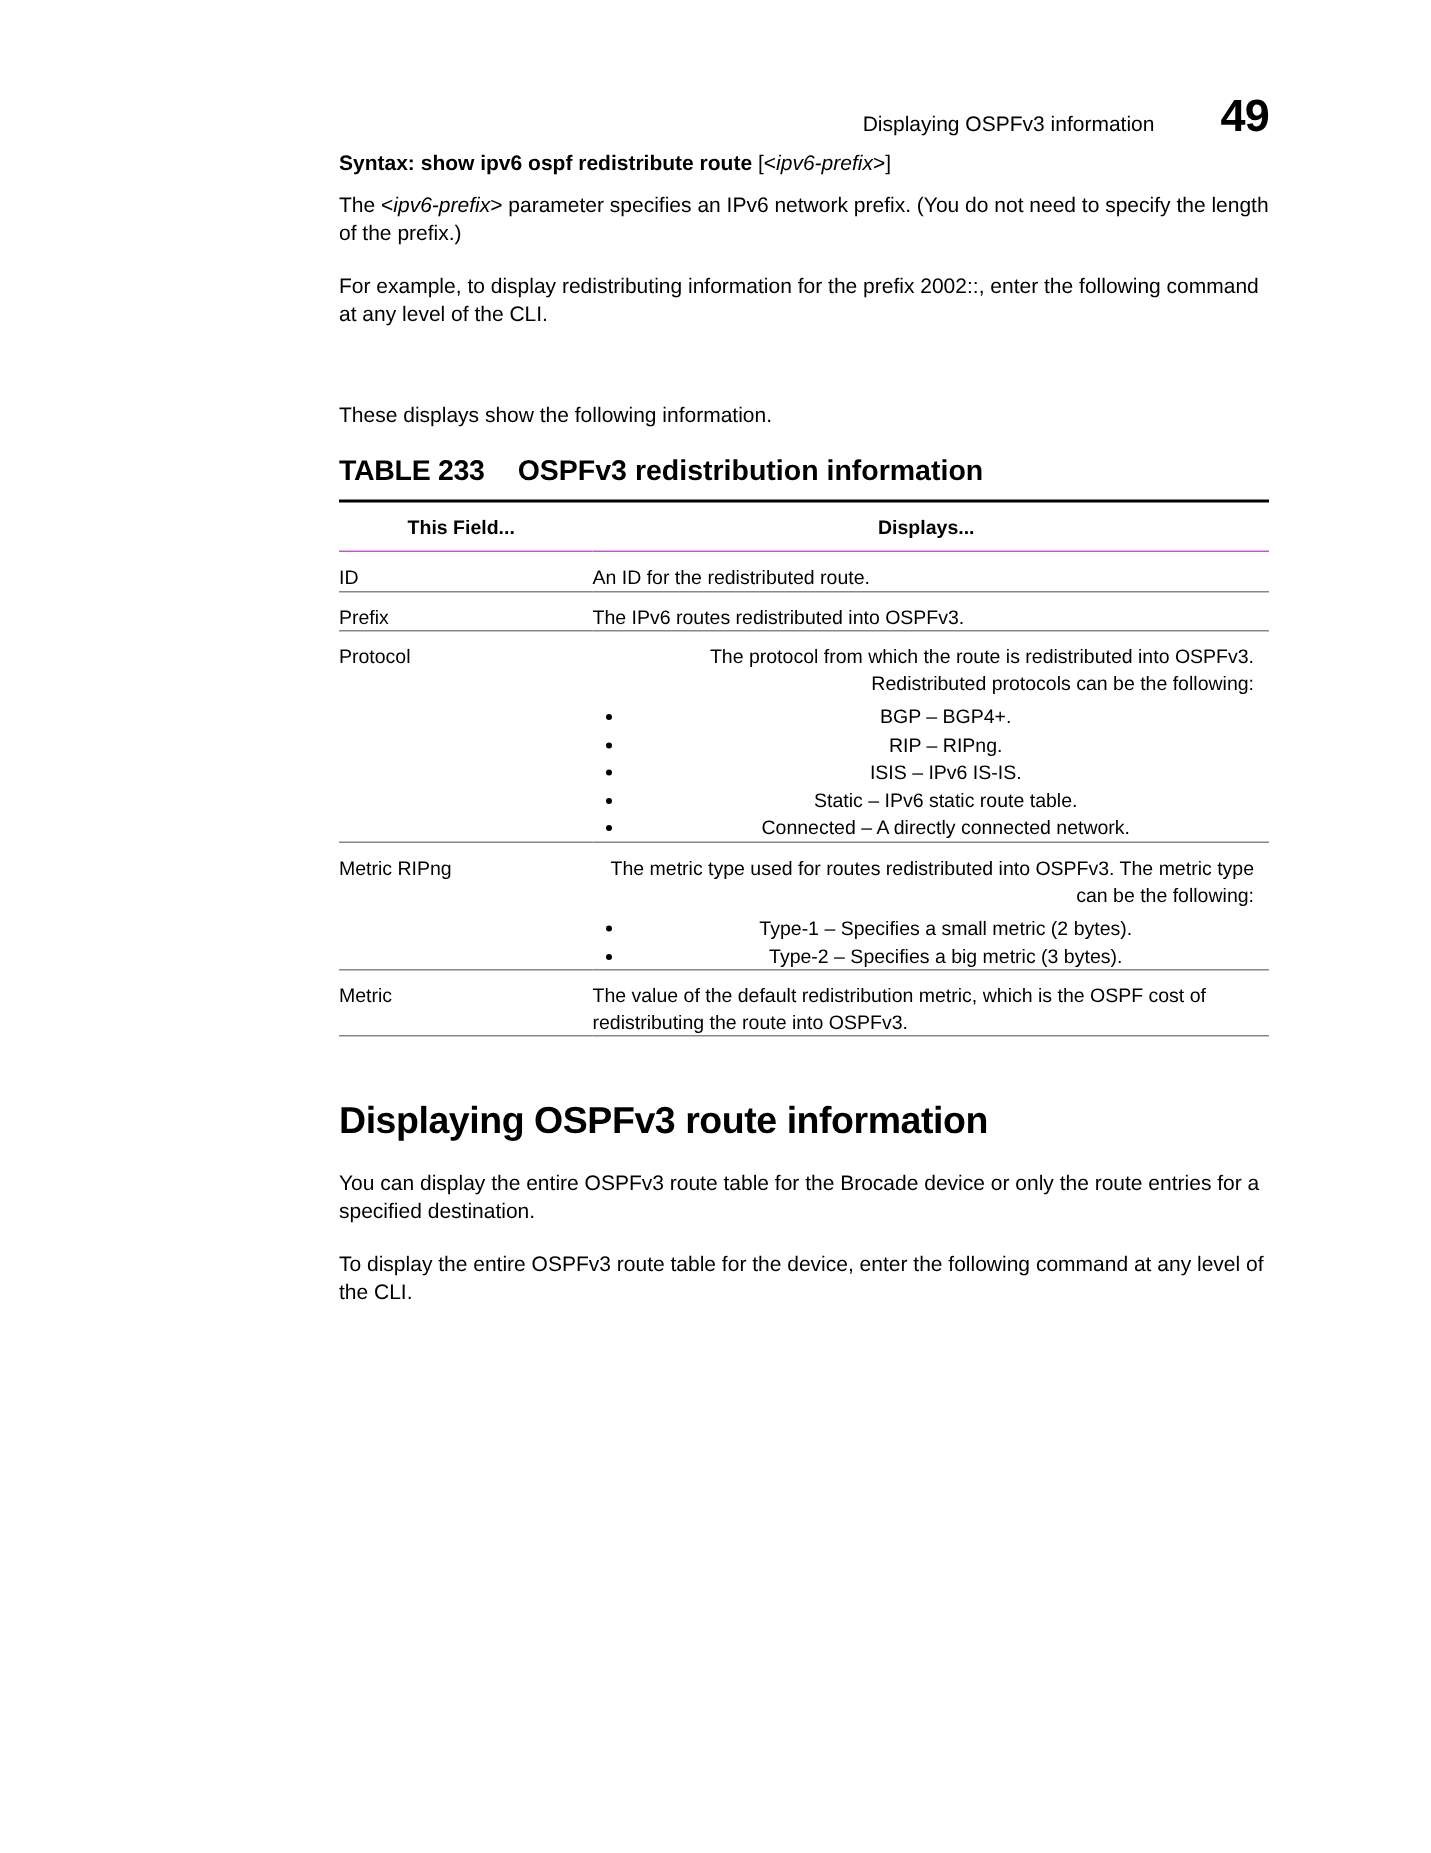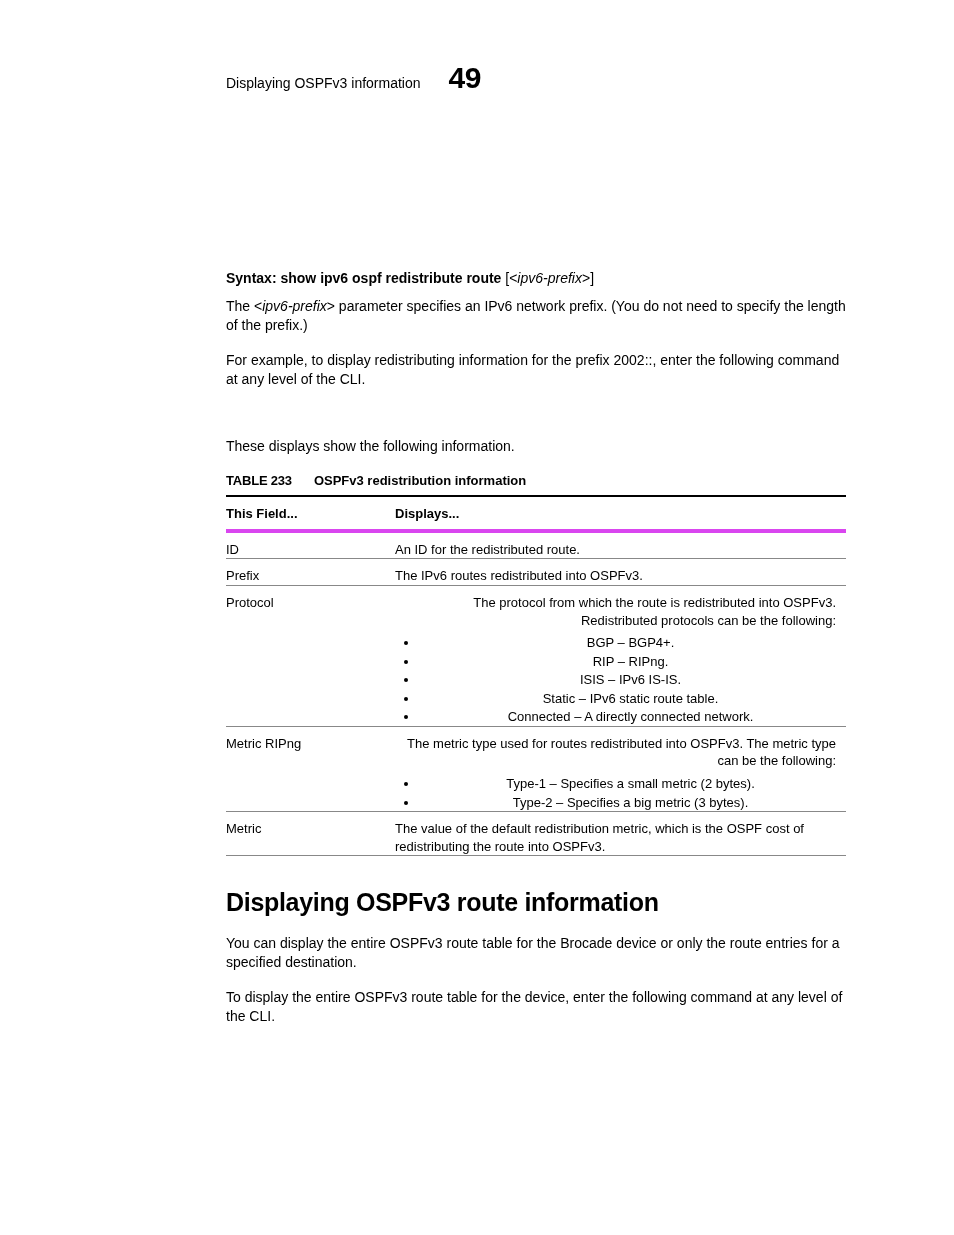--- a/index.html
+++ b/index.html
@@ -13,23 +13,23 @@
   }
   .page {
     width: 954px;
     height: 1235px;
     box-sizing: border-box;
     padding: 58px 108px 0 226px;
     position: relative;
   }
   .running-header {
     display: flex;
+    justify-content: flex-end;
     align-items: baseline;
-    gap: 28px;
-    margin-bottom: 170px;
+    gap: 44px;
   }
   .running-header .rh-text {
     font-size: 14px;
     color: #000;
     font-style: normal;
   }
   .running-header .rh-num {
     font-family: "Arial Narrow", Arial, sans-serif;
     font-size: 30px;
     font-weight: bold;
@@ -42,21 +42,21 @@
   }
   .syntax-line .b { font-weight: bold; }
   .syntax-line .i { font-style: italic; }
   .p {
     margin: 0 0 16px 0;
     font-size: 14px;
   }
   .p .i { font-style: italic; }
   .gap-large { margin-top: 48px; }
   .table-caption {
-    font-size: 13px;
+    font-size: 19px;
     margin: 10px 0 0 0;
     border-bottom: 2px solid #000;
     padding: 0 0 6px 0;
   }
   .table-caption .tc-label {
     font-family: "Arial Narrow", Arial, sans-serif;
     font-weight: bold;
     font-stretch: condensed;
     letter-spacing: -0.2px;
     margin-right: 22px;
@@ -65,26 +65,26 @@
     font-family: "Arial Narrow", Arial, sans-serif;
     font-weight: bold;
     font-stretch: condensed;
   }
   table.info-table {
     width: 100%;
     border-collapse: collapse;
     font-size: 13px;
   }
   table.info-table th {
-    text-align: left;
+    text-align: center;
     font-family: "Arial Narrow", Arial, sans-serif;
     font-weight: bold;
     font-stretch: condensed;
     padding: 8px 6px 6px 0;
-    border-bottom: 4px solid #d946ef;
+    border-bottom: 1px solid #d946ef;
     vertical-align: top;
   }
   table.info-table td {
     padding: 8px 6px 0 0;
     border-bottom: 1px solid #888;
     vertical-align: top;
   }
   table.info-table .col-field { width: 163px; }
   td .cell-text { margin: 0 4px 4px 0; text-align: right; }
   td ul {
@@ -94,21 +94,21 @@
   }
   td ul li {
     padding: 1px 0 0 2px;
     text-align: center;
   }
   h2.section-title {
     font-family: "Arial Narrow", Arial, sans-serif;
     font-weight: bold;
     font-stretch: condensed;
     font-size: 25px;
-    margin: 30px 0 14px 0;
+    margin: 40px 0 14px 0;
     letter-spacing: -0.3px;
   }
 </style>
 </head>
 <body>
 
 <div class="page">
 
   <div class="running-header">
     <span class="rh-text">Displaying OSPFv3 information</span>

